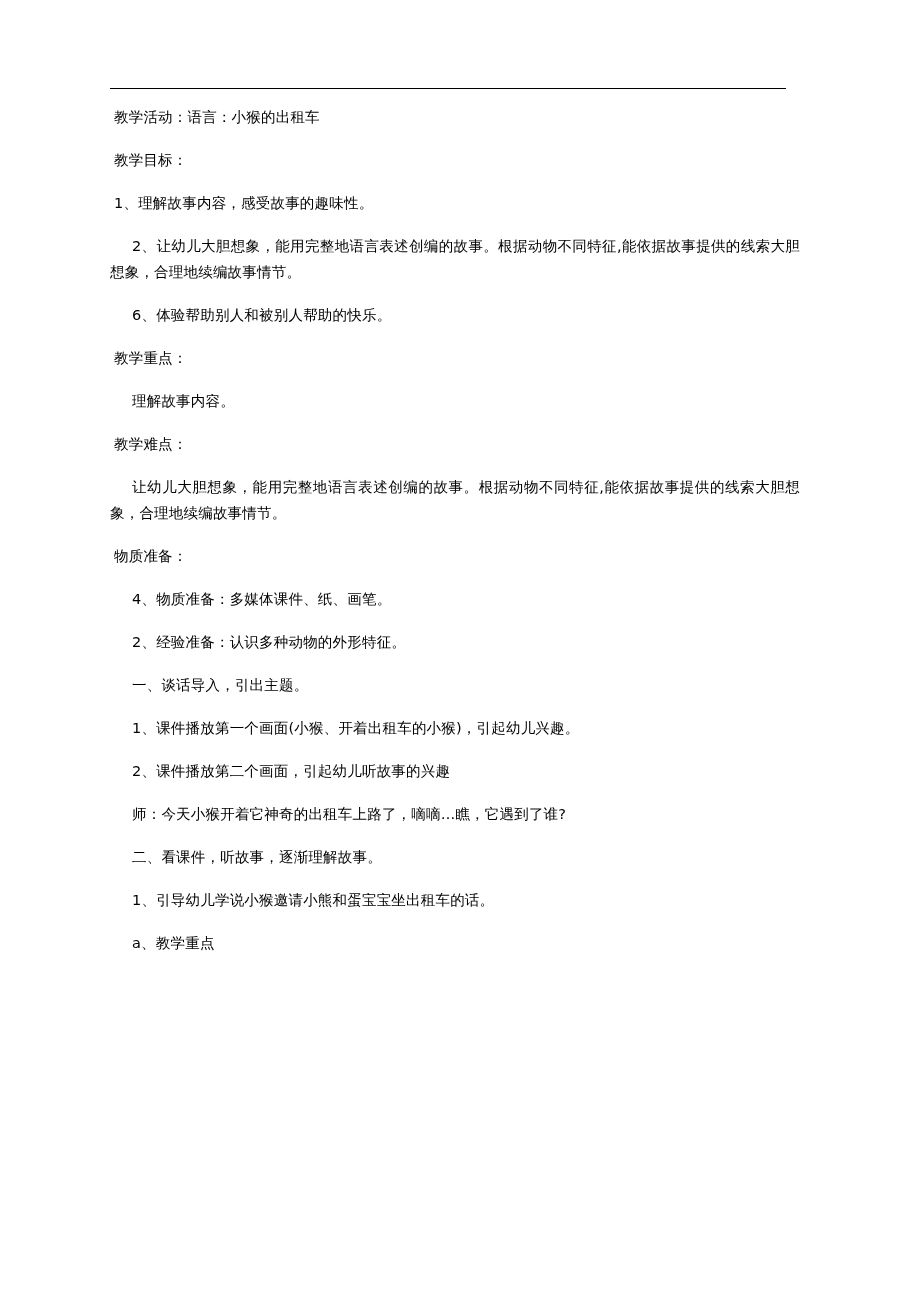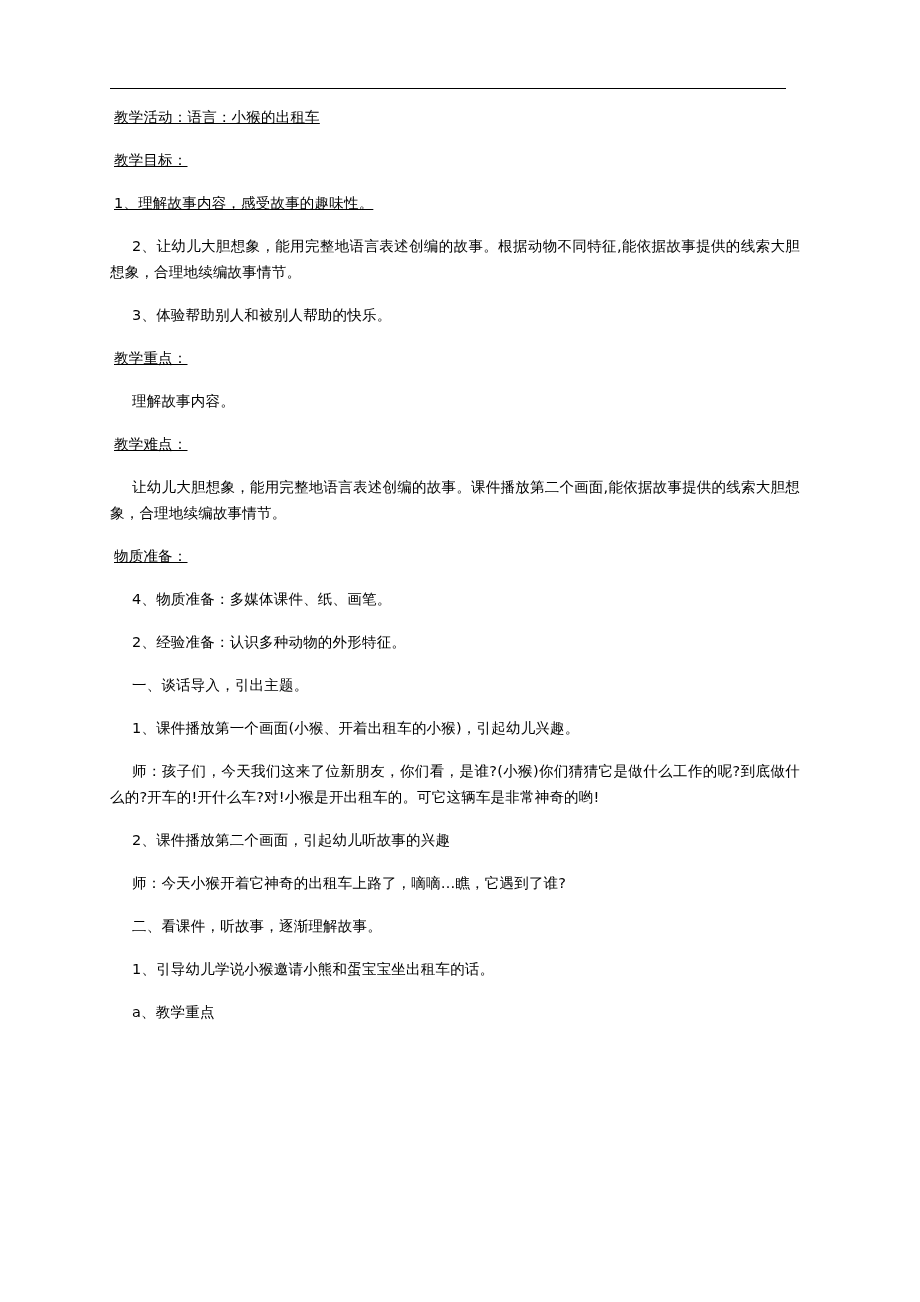--- a/index.html
+++ b/index.html
@@ -41,43 +41,41 @@
     text-align: justify;
     letter-spacing: 0.2px;
     white-space: pre-wrap;
     word-break: break-all;
   }
   .indent-1 {
     text-indent: 22px;
   }
   .indent-0 {
     text-indent: 4px;
-    text-decoration: underline;
   }
 </style>
 </head>
 <body>
 
 <div class="page">
   <div class="rule"></div>
   <div class="content">
     <p class="para indent-0">教学活动：语言：小猴的出租车</p>
     <p class="para indent-0">教学目标：</p>
     <p class="para indent-0">1、理解故事内容，感受故事的趣味性。</p>
     <p class="para indent-1">2、让幼儿大胆想象，能用完整地语言表述创编的故事。根据动物不同特征,能依据故事提供的线索大胆想象，合理地续编故事情节。</p>
-    <p class="para indent-1">3、体验帮助别人和被别人帮助的快乐。</p>
+    <p class="para indent-1">6、体验帮助别人和被别人帮助的快乐。</p>
     <p class="para indent-0">教学重点：</p>
     <p class="para indent-1">理解故事内容。</p>
     <p class="para indent-0">教学难点：</p>
-    <p class="para indent-1">让幼儿大胆想象，能用完整地语言表述创编的故事。课件播放第二个画面,能依据故事提供的线索大胆想象，合理地续编故事情节。</p>
+    <p class="para indent-1">让幼儿大胆想象，能用完整地语言表述创编的故事。根据动物不同特征,能依据故事提供的线索大胆想象，合理地续编故事情节。</p>
     <p class="para indent-0">物质准备：</p>
     <p class="para indent-1">4、物质准备：多媒体课件、纸、画笔。</p>
     <p class="para indent-1">2、经验准备：认识多种动物的外形特征。</p>
     <p class="para indent-1">一、谈话导入，引出主题。</p>
     <p class="para indent-1">1、课件播放第一个画面(小猴、开着出租车的小猴)，引起幼儿兴趣。</p>
-    <p class="para indent-1">师：孩子们，今天我们这来了位新朋友，你们看，是谁?(小猴)你们猜猜它是做什么工作的呢?到底做什么的?开车的!开什么车?对!小猴是开出租车的。可它这辆车是非常神奇的哟!</p>
     <p class="para indent-1">2、课件播放第二个画面，引起幼儿听故事的兴趣</p>
     <p class="para indent-1">师：今天小猴开着它神奇的出租车上路了，嘀嘀…瞧，它遇到了谁?</p>
     <p class="para indent-1">二、看课件，听故事，逐渐理解故事。</p>
     <p class="para indent-1">1、引导幼儿学说小猴邀请小熊和蛋宝宝坐出租车的话。</p>
     <p class="para indent-1">a、教学重点</p>
   </div>
 </div>
 
 </body></html>

